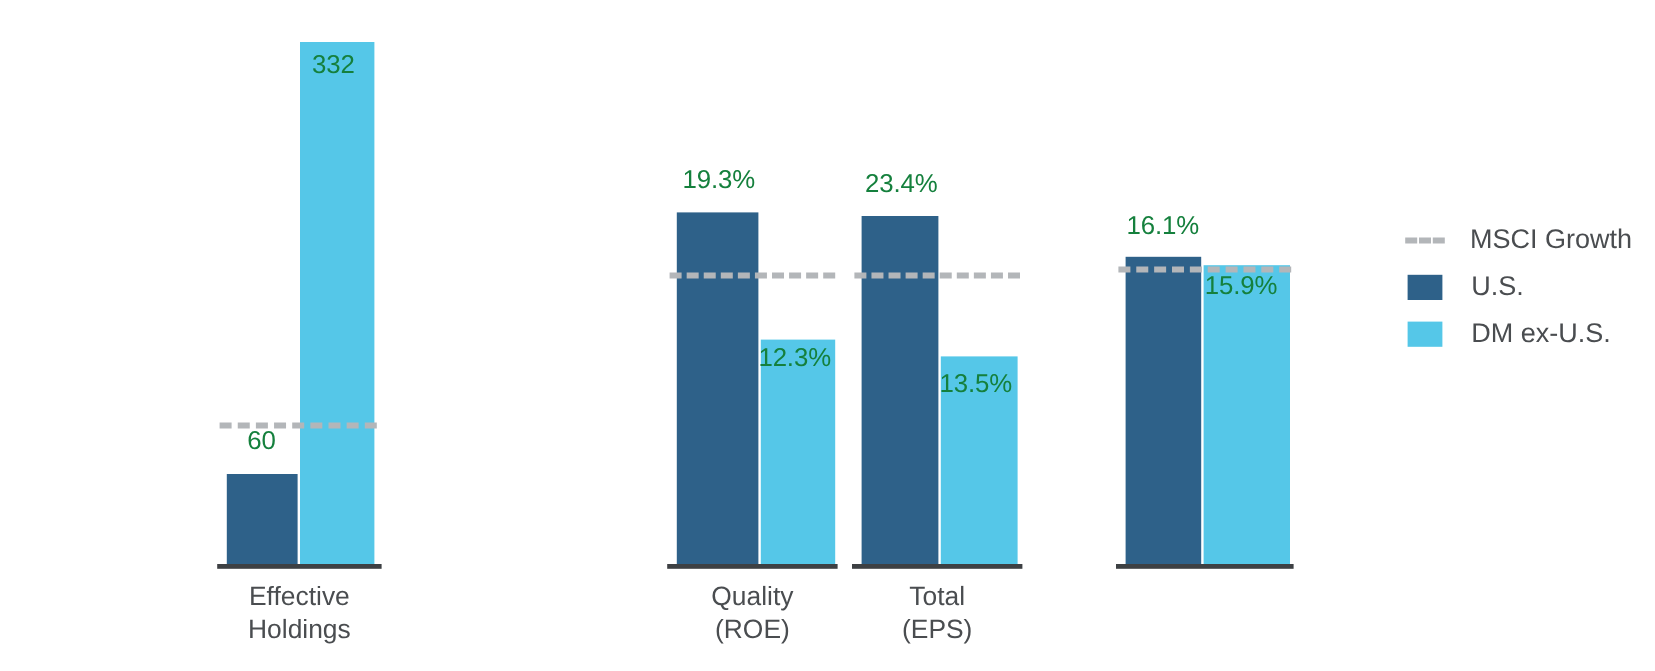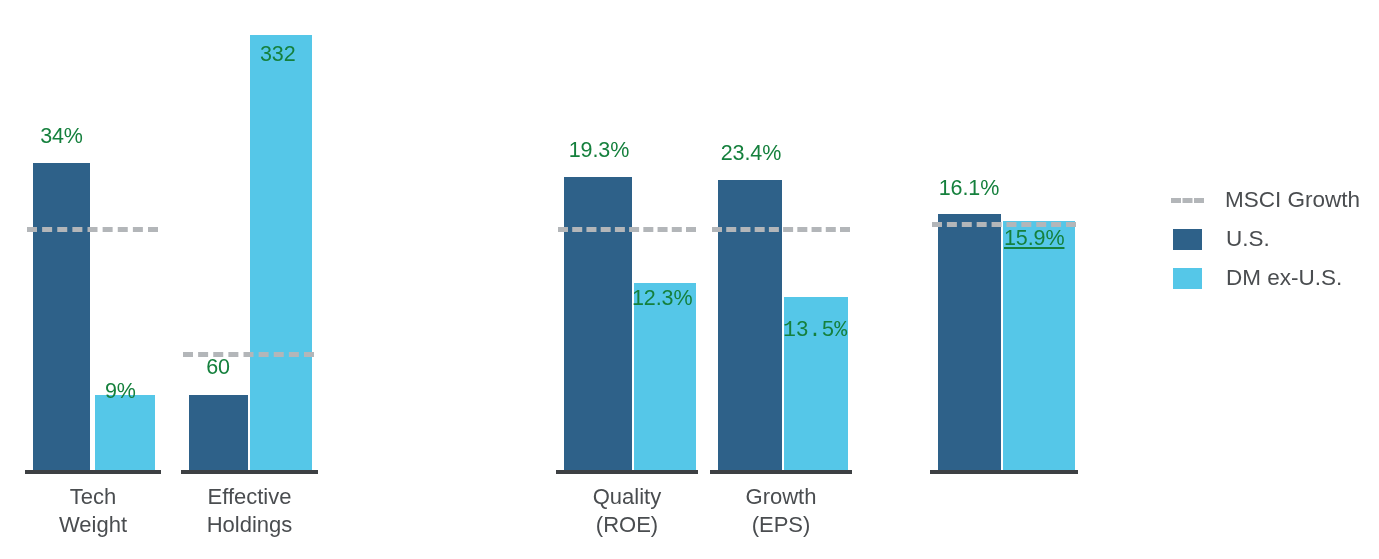--- a/index.html
+++ b/index.html
@@ -105,30 +105,20 @@
     color: #4a4d50;
     white-space: nowrap;
     line-height: 1;
   }
 </style>
 </head>
 <body>
 
 <div id="stage">
 
-  <div class="panel" style="left:25px; width:136px;">
-    <div class="bar us" style="left:8px; width:57px; height:309px; bottom:87px;"></div>
-    <div class="bar dm" style="left:70px; width:60px; height:77px; bottom:87px;"></div>
-    <div class="vlabel above" style="left:-2px; width:77px; top:126px;">34%</div>
-    <div class="vlabel inside" style="left:80px; top:381px;">9%</div>
-    <div class="benchline" style="left:2px; width:131px; top:227px;"></div>
-    <div class="axis" style="left:0px; width:136px; top:470px;"></div>
-    <div class="catlabel" style="left:-14px; width:164px; top:483px;">Tech
-Weight</div>
-  </div>
 
   <div class="panel" style="left:181px; width:137px;">
     <div class="bar us" style="left:8px; width:59px; height:77px; bottom:87px;"></div>
     <div class="bar dm" style="left:69px; width:62px; height:437px; bottom:87px;"></div>
     <div class="vlabel above" style="left:0px; width:74px; top:357px;">60</div>
     <div class="vlabel inside" style="left:79px; top:44px;">332</div>
     <div class="benchline" style="left:2px; width:131px; top:352px;"></div>
     <div class="axis" style="left:0px; width:137px; top:470px;"></div>
     <div class="catlabel" style="left:-14px; width:165px; top:483px;">Effective
 Holdings</div>
@@ -143,32 +133,32 @@
     <div class="benchline" style="left:2px; width:138px; top:227px;"></div>
     <div class="axis" style="left:0px; width:142px; top:470px;"></div>
     <div class="catlabel" style="left:-14px; width:170px; top:483px;">Quality
 (ROE)</div>
   </div>
 
   <div class="panel" style="left:710px; width:142px;">
     <div class="bar us" style="left:8px; width:64px; height:292px; bottom:87px;"></div>
     <div class="bar dm" style="left:74px; width:64px; height:175px; bottom:87px;"></div>
     <div class="vlabel above" style="left:-6px; width:94px; top:143px;">23.4%</div>
-    <div class="vlabel inside" style="left:73px; top:320px;font-family:Liberation Mono, monospace;">13.5%</div>
+    <div class="vlabel inside" style="left:73px; top:310px;">13.5%</div>
     <div class="benchline" style="left:2px; width:138px; top:227px;"></div>
     <div class="axis" style="left:0px; width:142px; top:470px;"></div>
-    <div class="catlabel" style="left:-14px; width:170px; top:483px;">Growth
+    <div class="catlabel" style="left:-14px; width:170px; top:483px;">Total
 (EPS)</div>
   </div>
 
   <div class="panel" style="left:930px; width:148px;">
     <div class="bar us" style="left:8px; width:63px; height:258px; bottom:87px;"></div>
     <div class="bar dm" style="left:73px; width:72px; height:251px; bottom:87px;"></div>
     <div class="vlabel above" style="left:-8px; width:94px; top:178px;">16.1%</div>
-    <div class="vlabel inside" style="left:74px; top:228px;text-decoration:underline;">15.9%</div>
+    <div class="vlabel inside" style="left:74px; top:228px;">15.9%</div>
     <div class="benchline" style="left:2px; width:144px; top:222px;"></div>
     <div class="axis" style="left:0px; width:148px; top:470px;"></div>
   </div>
 
   <div id="legend">
     <div class="legend-row">
       <span class="legend-key dash"></span>
       <span class="legend-label">MSCI Growth</span>
     </div>
     <div class="legend-row">

